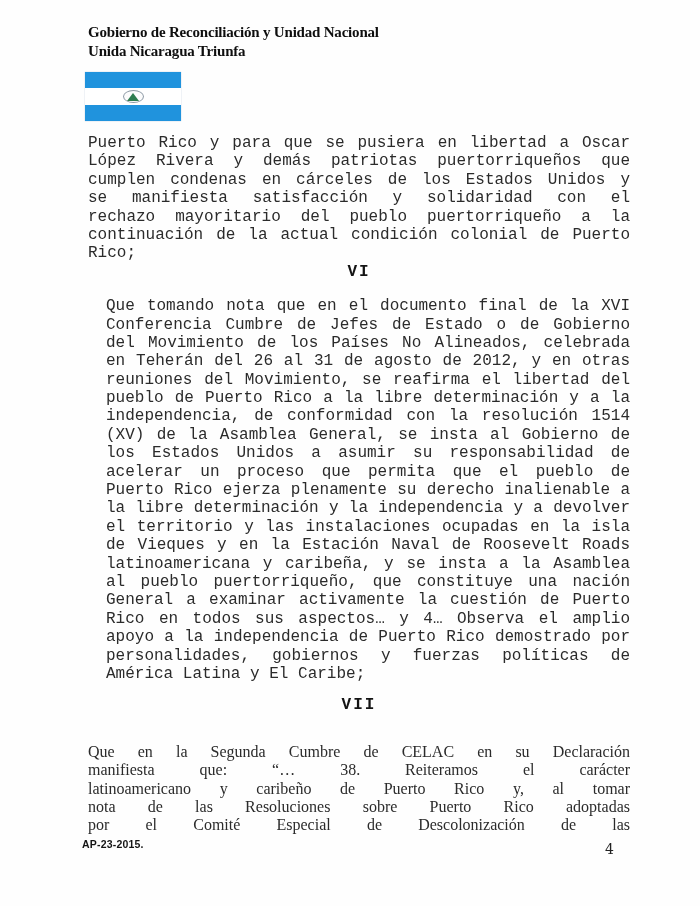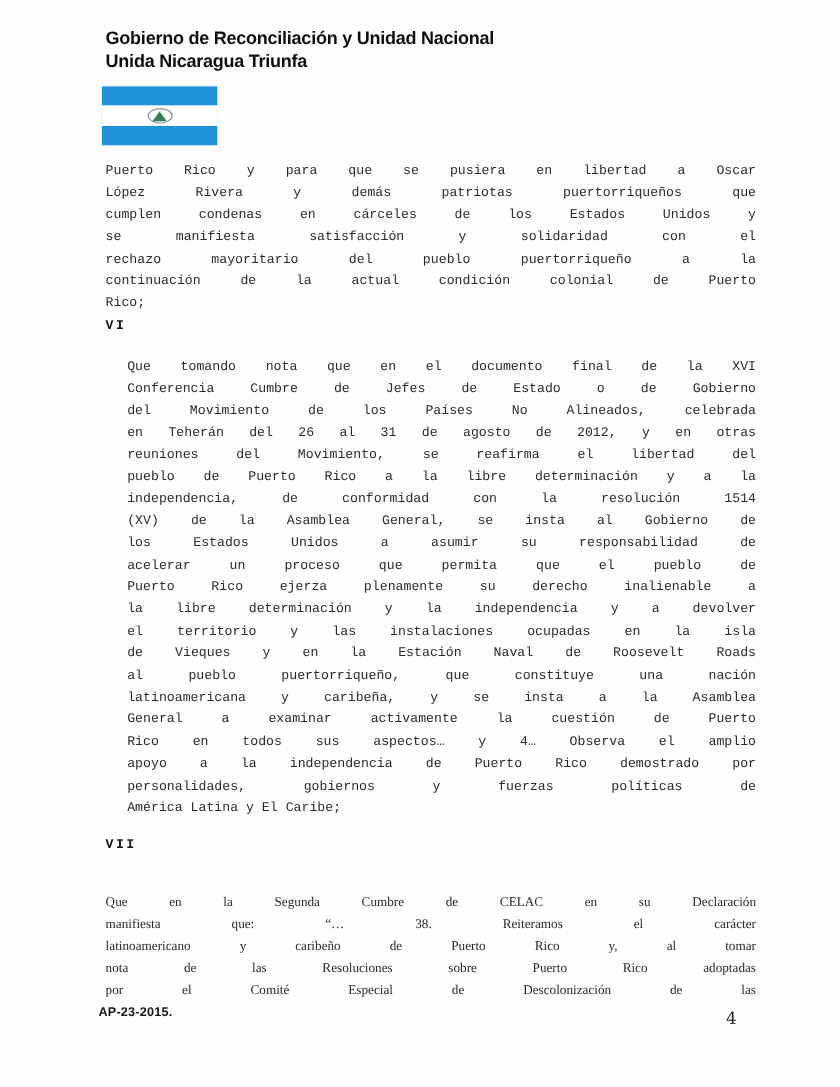--- a/index.html
+++ b/index.html
@@ -10,21 +10,21 @@
     background: #fefefe;
     overflow: hidden;
     font-family: "Liberation Mono", "DejaVu Sans Mono", monospace;
     color: #2b2b2b;
   }
   
   .doc-header {
     position: absolute;
     left: 88px;
     top: 23px;
-    font-family: Liberation Sans, sans-serif;
+    font-family: Liberation Serif, serif;
     font-weight: bold;
     font-size: 15px;
     line-height: 19px;
     color: #0e0e0e;
     letter-spacing: -0.2px;
   }
   
   .flag {
     position: absolute;
     left: 85px;
@@ -60,33 +60,34 @@
     border-right: 6px solid transparent;
     border-bottom: 8px solid #2e7d4f;
     margin-bottom: 1px;
   }
   
   .document-body {
     position: absolute;
     left: 88px;
     top: 134px;
     width: 542px;
-    font-size: 11px;
+    font-size: 16px;
     line-height: 18.4px;
   }
   .paragraph { margin: 0; }
   .line {
     text-align: justify;
     text-align-last: justify;
     white-space: normal;
     height: 18.4px;
     overflow: hidden;
   }
   .line.last { text-align-last: left; }
   .heading {
+    text-align: center;
     font-weight: bold;
     color: #141414;
     letter-spacing: 2px;
     height: 18.4px;
   }
   .heading.vi  { margin-top: 0; }
   .heading.vii { margin-top: 13px; }
   .paragraph.p2 { margin-top: 16px; margin-left: 18px; }
   .paragraph.p3 { margin-top: 28px; font-family: Liberation Serif, serif; }
   
@@ -148,22 +149,22 @@
         <div class="line">reuniones del Movimiento, se reafirma el libertad del</div>
         <div class="line">pueblo de Puerto Rico a la libre determinación y a la</div>
         <div class="line">independencia, de conformidad con la resolución 1514</div>
         <div class="line">(XV) de la Asamblea General, se insta al Gobierno de</div>
         <div class="line">los Estados Unidos a asumir su responsabilidad de</div>
         <div class="line">acelerar un proceso que permita que el pueblo de</div>
         <div class="line">Puerto Rico ejerza plenamente su derecho inalienable a</div>
         <div class="line">la libre determinación y la independencia y a devolver</div>
         <div class="line">el territorio y las instalaciones ocupadas en la isla</div>
         <div class="line">de Vieques y en la Estación Naval de Roosevelt Roads</div>
+        <div class="line">latinoamericana y caribeña, y se insta a la Asamblea</div>
         <div class="line">al pueblo puertorriqueño, que constituye una nación</div>
-        <div class="line">latinoamericana y caribeña, y se insta a la Asamblea</div>
         <div class="line">General a examinar activamente la cuestión de Puerto</div>
         <div class="line">Rico en todos sus aspectos… y 4… Observa el amplio</div>
         <div class="line">apoyo a la independencia de Puerto Rico demostrado por</div>
         <div class="line">personalidades, gobiernos y fuerzas políticas de</div>
         <div class="line last">América Latina y El Caribe;</div>
       </div>
       <div class="heading vii">VII</div>
       <div class="paragraph p3">
         <div class="line">Que en la Segunda Cumbre de CELAC en su Declaración</div>
         <div class="line">manifiesta que: “… 38. Reiteramos el carácter</div>

